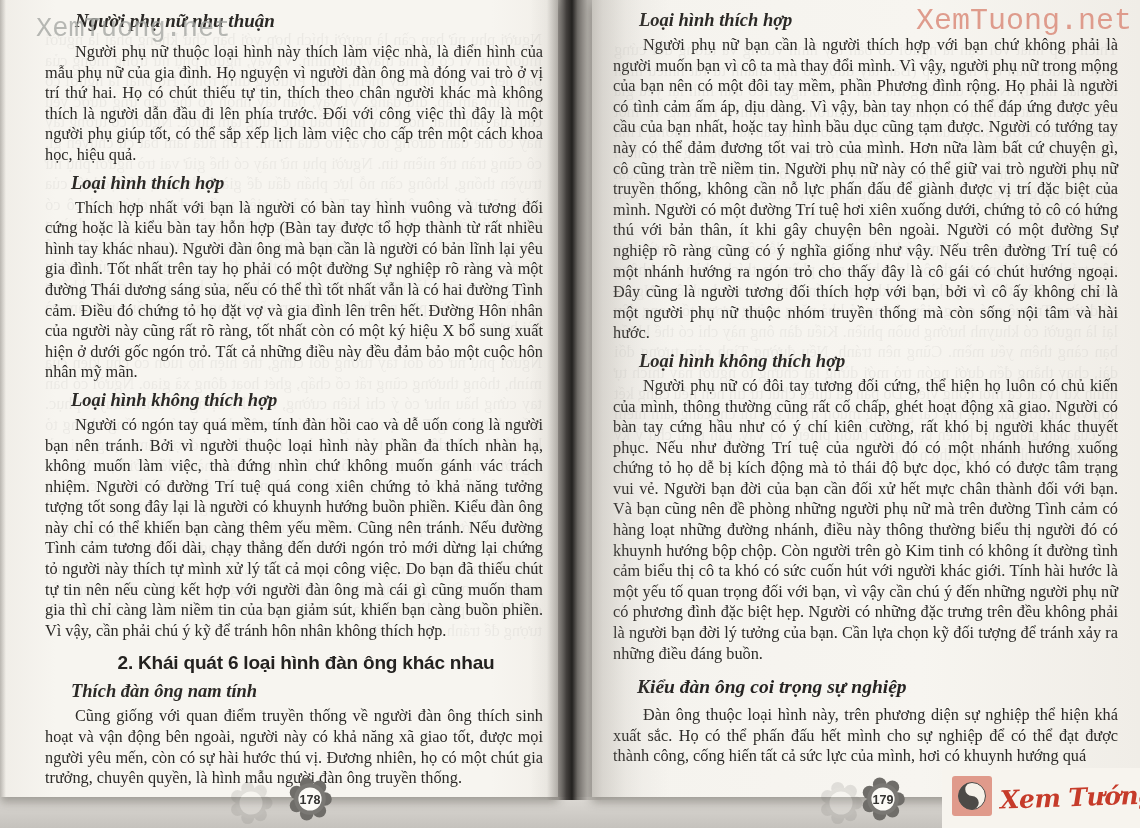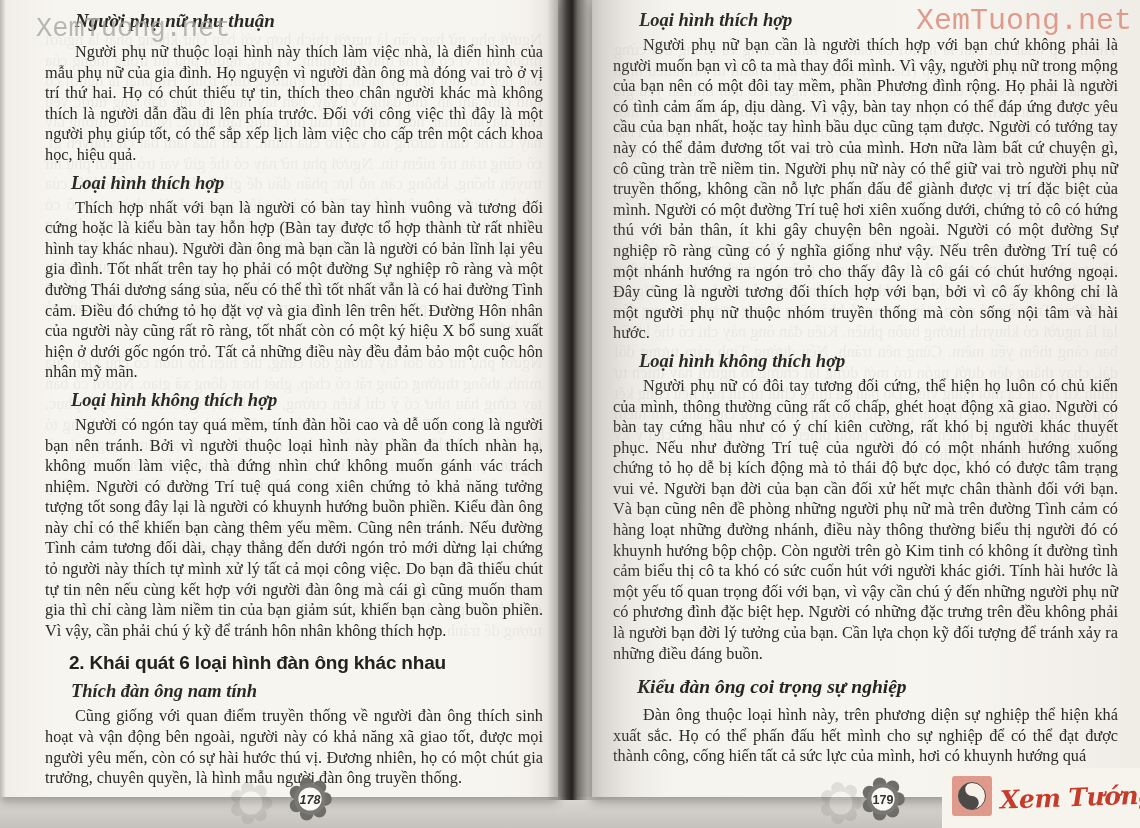--- a/index.html
+++ b/index.html
@@ -36,21 +36,21 @@
     margin:0 0 10px 0;padding-left:30px;
     font:italic bold 19px "Liberation Serif", serif;color:#2b2926;
   }
   .para{margin:0;text-indent:30px;text-align:justify;}
   .h-italic{
     margin:7px 0 4px;padding-left:26px;
     font:italic bold 18.5px "Liberation Serif", serif;color:#2b2926;
   }
   .h-sans{
     margin:11px 0 6px;padding-left:24px;
-    font:bold 19px "Liberation Sans", sans-serif;color:#242220;letter-spacing:-.2px;
+    font:bold 19px "Liberation Sans", sans-serif;color:#242220;letter-spacing:-.2px;text-align:center;
   }
   .h-bold-italic{
     margin:12px 0 7px;padding-left:24px;
     font:italic bold 19.5px "Liberation Serif", serif;color:#262422;
   }
   
   .ghost{
     position:absolute;inset:0;z-index:1;opacity:.055;color:#333;
     transform:scaleX(-1);filter:blur(.4px);
     text-align:justify;overflow:hidden;pointer-events:none;
@@ -58,21 +58,21 @@
   .page-left .ghost{padding:30px 45px 0 16px;}
   .page-right .ghost{padding:40px 22px 0 22px;}
   .ghost p{margin:0 0 14px;}
   .watermark{
     position:absolute;z-index:8;pointer-events:none;
     font-family:Liberation Mono, monospace;font-weight:400;
   }
   .wm-left{left:36px;top:14px;font-size:27px;color:#a6a8a4;opacity:.8;}
   .wm-right{right:8px;top:4px;font-size:30px;color:#db8d7c;opacity:.85;}
   .badge{position:absolute;top:776px;z-index:7;}
-  .badge-178{left:287px;font-style:italic;}
+  .badge-178{left:287px;}
   .badge-179{left:860px;text-align:right;}
   .badge-ghost{opacity:.16;z-index:6;}
   .badge-ghost-178{left:228px;top:780px;}
   .badge-ghost-179{left:818px;top:780px;}
   .logo-bg{position:absolute;left:942px;top:768px;width:198px;height:60px;
     background:#f7f4ee;z-index:6;}
   .site-logo{position:absolute;left:952px;top:776px;z-index:7;display:flex;align-items:center;gap:8px;}
   .logo-icon{
     width:40px;height:40px;background:#e09a8b;border-radius:3px;
     display:flex;align-items:center;justify-content:center;flex:0 0 auto;

